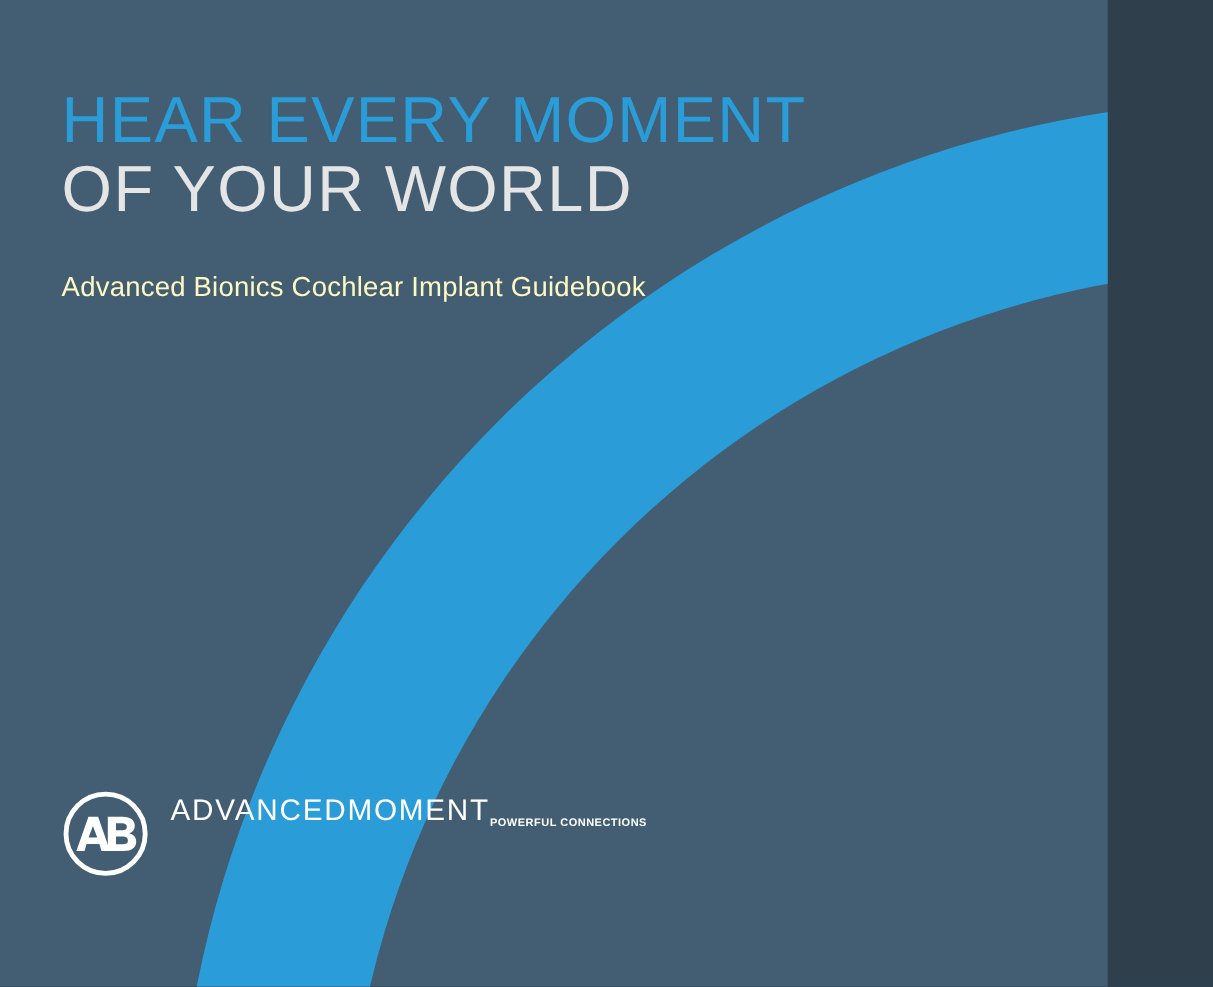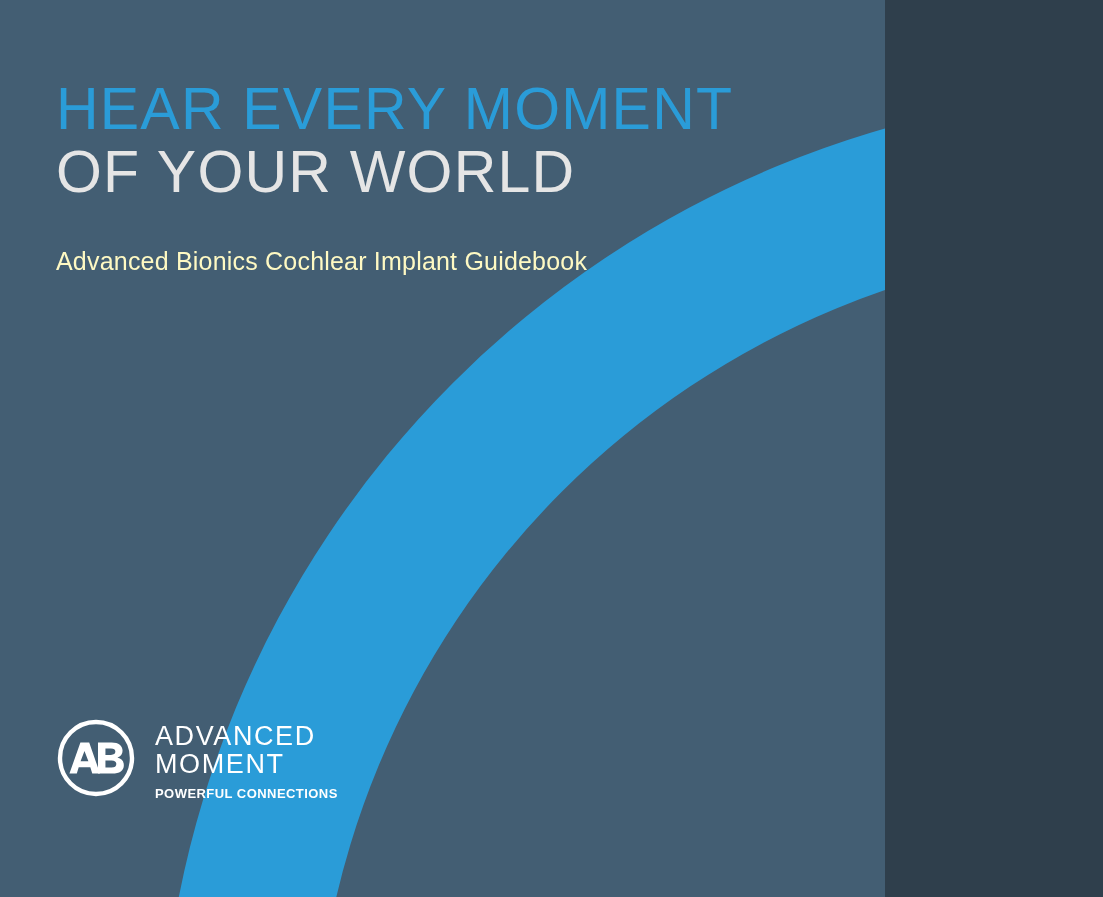--- a/index.html
+++ b/index.html
@@ -4,21 +4,21 @@
 <title>Advanced Bionics Cochlear Implant Guidebook — Cover</title>
 <style>
   html, body {
     margin: 0;
     padding: 0;
     background: #2f3f4c;
   }
 
   .page {
     position: relative;
-    width: 885px;
+    width: 1007px;
     height: 897px;
     overflow: hidden;
     background: #435e73;
     font-family: "Liberation Sans", "DejaVu Sans", sans-serif;
     -webkit-font-smoothing: antialiased;
   }
 
   
   .arc-layer {
     position: absolute;
@@ -78,35 +78,35 @@
     flex: 0 0 auto;
     width: 80px;
     height: 80px;
     display: block;
   }
 
   .logo-wordmark {
     margin-left: 19px;
     padding-top: 5px;
     display: flex;
-    flex-direction: column;
+    flex-direction: row;
   }
 
   .wordmark-line {
     font-size: 27px;
     font-weight: 400;
     line-height: 1.02;
     color: #ffffff;
     letter-spacing: 1.6px;
     white-space: nowrap;
   }
 
   .wordmark-tagline {
-    margin-top: 8px;
-    font-size: 13px;
+    margin-top: 20px;
+    font-size: 10px;
     font-weight: 700;
     color: #ffffff;
     letter-spacing: 0.45px;
     white-space: nowrap;
   }
 </style>
 </head>
 <body>
 
 <div class="page">

